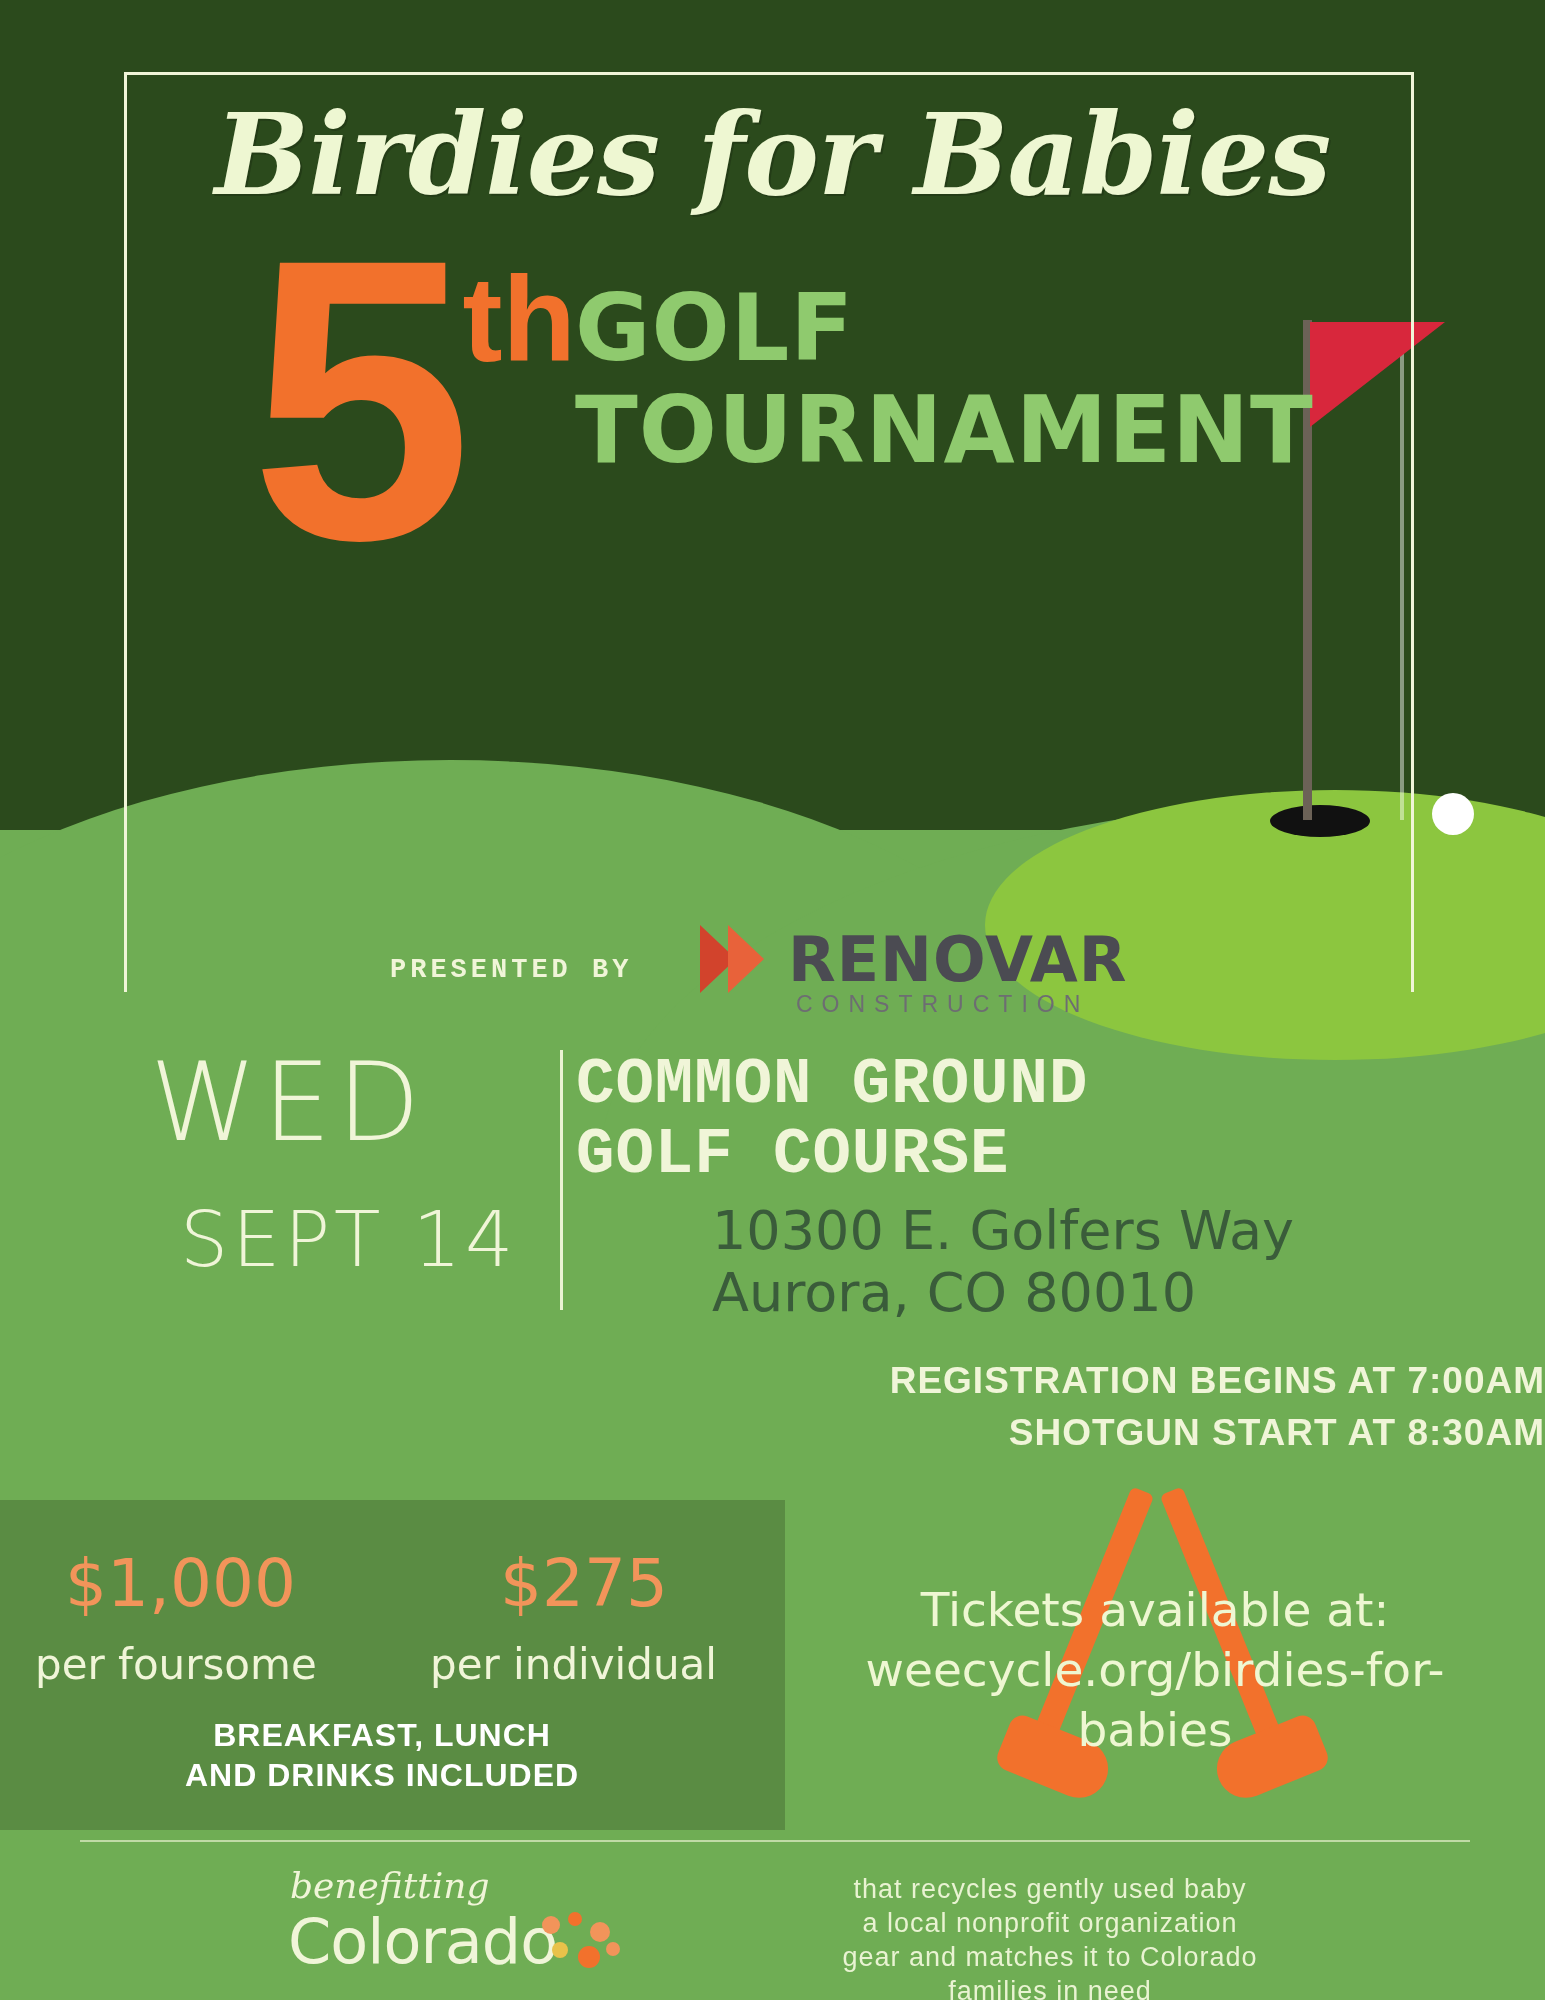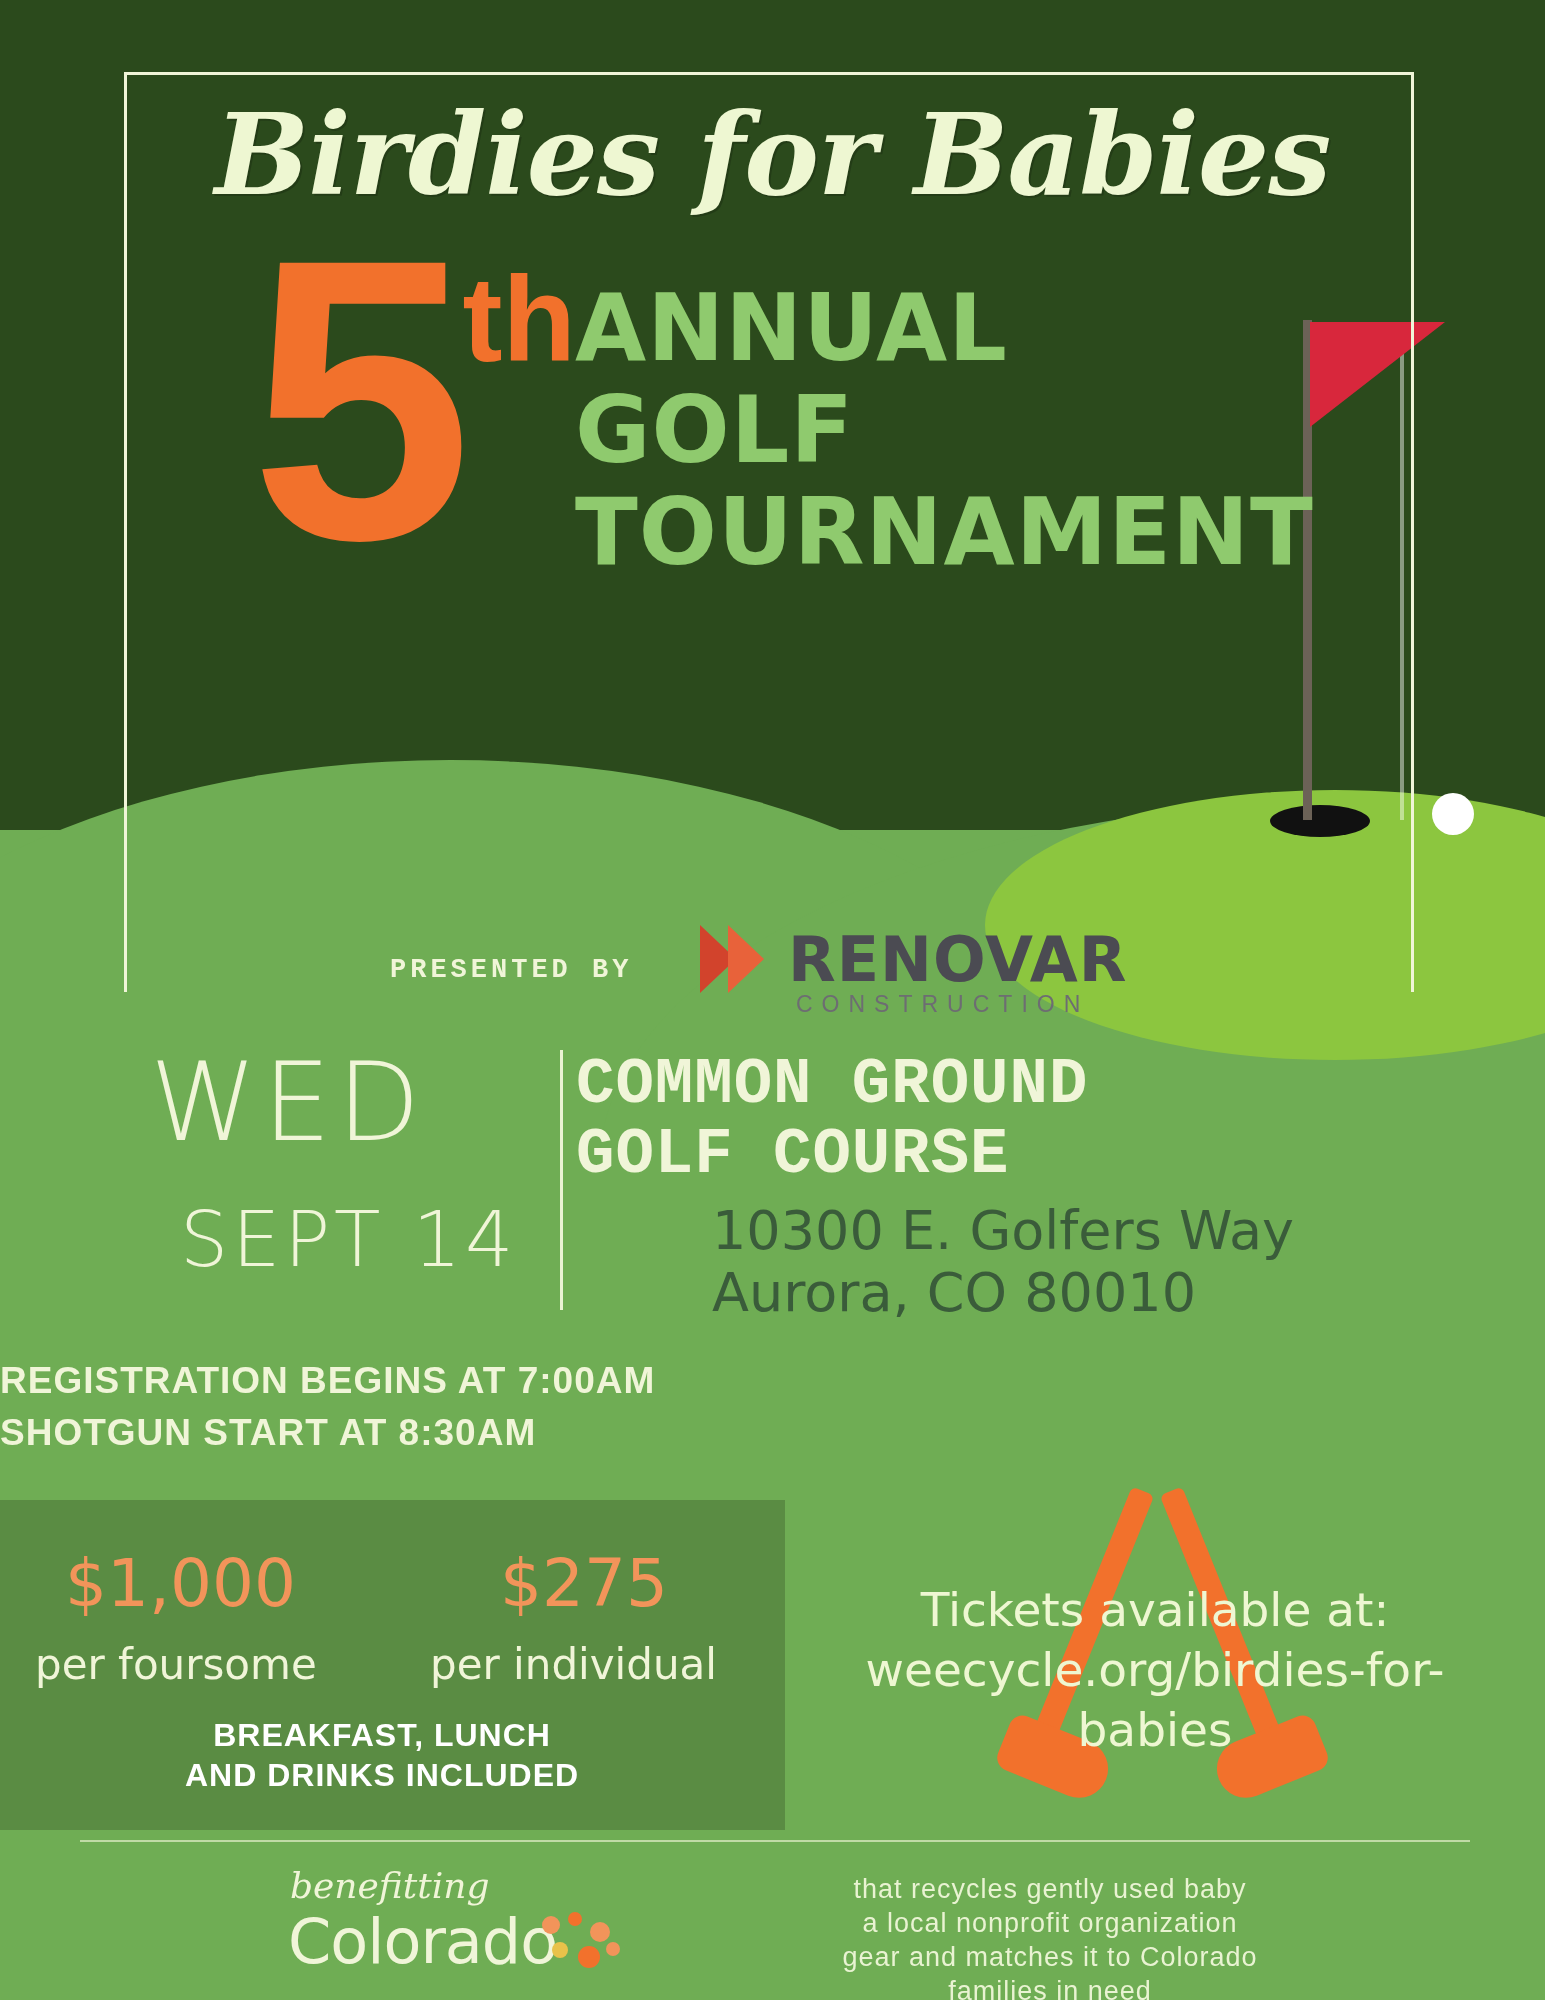--- a/index.html
+++ b/index.html
@@ -183,21 +183,21 @@
     position:absolute;left:576px;top:1050px;
     color:#f0f5d8;font-weight:bold;font-size:64px;line-height:70px;
     letter-spacing:1px;font-family:Liberation Mono, monospace;
   }
   .addr{
     position:absolute;left:712px;top:1200px;
     color:#3a5c3a;font-size:54px;line-height:62px;font-weight:500;
     font-family:"DejaVu Sans", sans-serif;
   }
   .reg{
-    position:absolute;left:0;right:0;top:1355px;text-align:left;
+    position:absolute;left:0;right:0;top:1355px;text-align:right;
     color:#f0f5d8;font-weight:bold;font-size:37px;line-height:52px;letter-spacing:1px;
   }
   
   .pricebox{
     position:absolute;left:0;top:1500px;
     width:785px;height:330px;
     background:#5a8c43;
   }
   .price1{
     position:absolute;left:65px;top:1545px;
@@ -283,21 +283,20 @@
 
   <div class="frame"></div>
 
   <div class="script-title">Birdies for Babies</div>
 
   <div class="fifth">
     <span class="num">5</span><span class="th">th</span>
   </div>
 
   <div class="annual-block">
-    <div class="l1">ANNUAL</div>
     <div class="l2">GOLF</div>
     <div class="l3">TOURNAMENT</div>
   </div>
 
   <div class="presented">PRESENTED BY</div>
   <div class="renovar">
     <span class="mark1"></span>
     <span class="mark2"></span>
     <span class="rname">RENOVAR</span>
     <span class="rsub">CONSTRUCTION</span>

